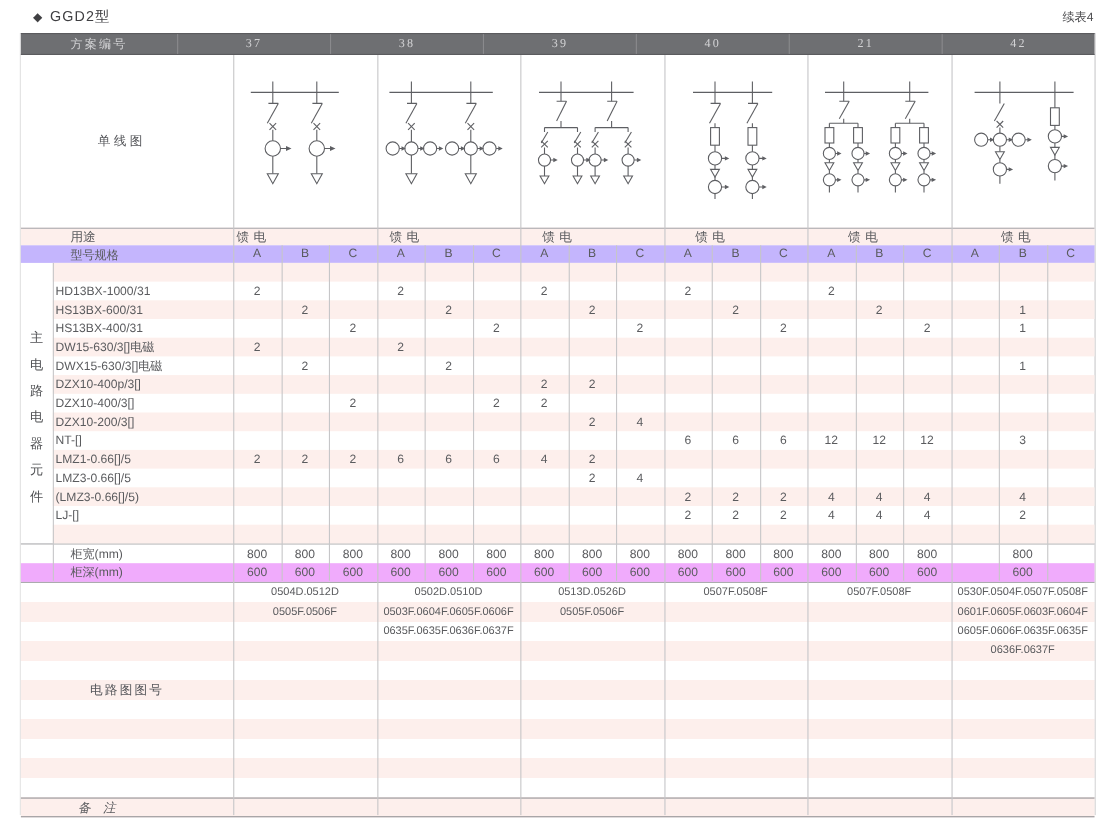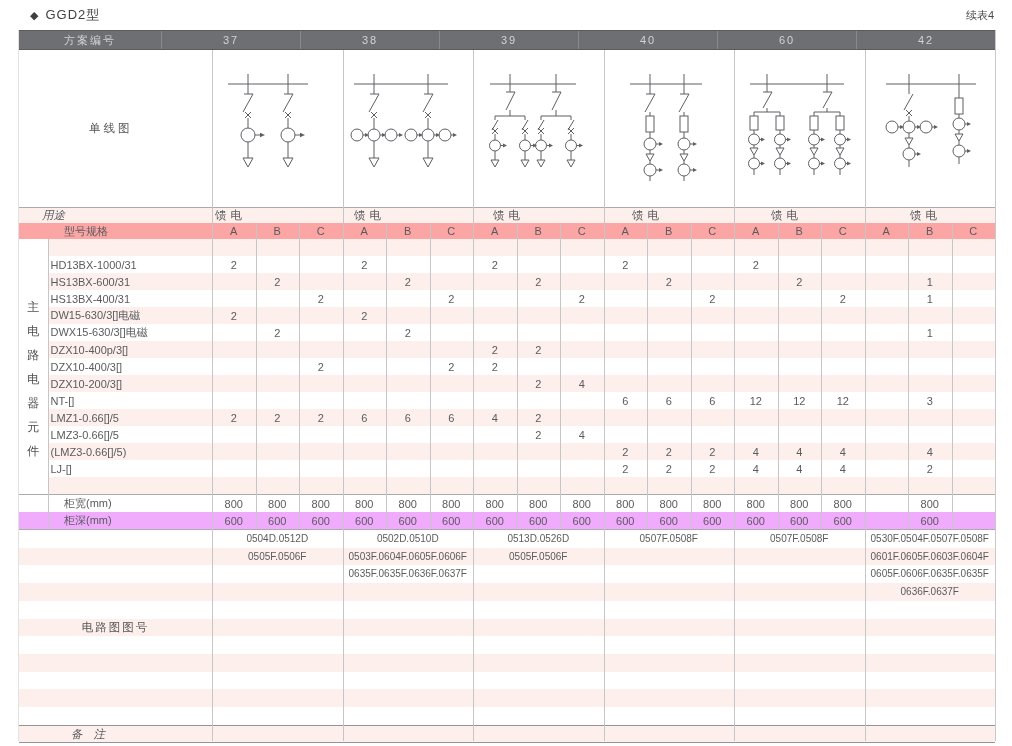--- a/index.html
+++ b/index.html
@@ -7,42 +7,42 @@
         font-family:"Liberation Sans","DejaVu Sans",sans-serif;color:#5a5b5e;overflow:hidden;}
   .titlebar{position:absolute;left:30px;right:18px;top:5px;height:20px;
             display:flex;justify-content:space-between;align-items:center;}
   .title{font-size:13px;color:#3f3f42;letter-spacing:1px;}
   .title .diamond{font-size:11px;margin-right:6px;}
   .cont{font-size:11px;color:#4a4a4d;}
   .table{position:absolute;left:18px;top:30px;width:976px;height:711px;
          border-left:1px solid #e2e2e2;border-right:1px solid #c9c9cb;box-sizing:content-box;}
   .row{display:flex;box-sizing:border-box;}
   .c-label{width:193px;box-sizing:border-box;}
-  .c-scheme{width:139px;box-sizing:border-box;}
+  .c-scheme{width:139px;box-sizing:border-box;font-family:Liberation Serif, serif;}
   .c-sub{width:43.5px;box-sizing:border-box;}
   
   .hdr{height:20px;background:#6e6f72;border-top:1px solid #5b5b5e;border-bottom:1px solid #5b5b5e;
        color:#d3d3d5;font-size:11px;}
   .hdr .hcell{display:flex;align-items:center;justify-content:center;letter-spacing:2px;}
   .hdr .c-scheme{border-left:1px solid #8a8a8d;}
   
   .diagrow{height:157px;}
   .diagrow .c-label{display:flex;align-items:center;justify-content:center;
                     font-size:11.5px;letter-spacing:3px;color:#55565a;}
   .diagrow .c-scheme{display:flex;align-items:center;justify-content:center;}
   .sld line,.sld circle,.sld rect,.sld polyline{stroke:#5e5f63;stroke-width:1;fill:none;}
   .sld .otri{fill:#fff;stroke:#5e5f63;}
   .sld .ah{fill:#5e5f63;stroke:none;}
   .sld .fuse{fill:#fff;}
   
   .usagerow{height:16px;background:#fdefec;border-top:1px solid #ababae;font-size:11.5px;}
-  .usagerow .c-label{display:flex;align-items:center;padding-left:23px;font-style:italic;}
+  .usagerow .c-label{display:flex;align-items:center;padding-left:45px;}
   .usagerow .c-scheme{display:flex;align-items:center;justify-content:center;letter-spacing:4px;}
   
-  .specrow{height:16px;background:#fca5a5;font-size:11px;}
+  .specrow{height:16px;background:#c4b5fd;font-size:11px;}
   .specrow .c-label{display:flex;align-items:center;padding-left:45px;}
   .specrow .c-sub{display:flex;align-items:center;justify-content:center;}
   
   .compsec{display:flex;}
   .vstrip{width:28.5px;display:flex;flex-direction:column;align-items:center;
           padding-top:56px;box-sizing:border-box;font-size:12px;color:#4f5053;}
   .vstrip div{height:24px;line-height:24px;}
   .compbody{width:947.5px;}
   .crow{display:flex;height:17px;font-size:11px;}
   .crow.pink{background:#fdefec;}
@@ -79,21 +79,21 @@
 
   <div class="table">
 
     <div class="row hdr">
       <div class="c-label hcell">方案编号</div>
       <div id="hdr-schemes" style="display:flex">
           <div class="c-scheme hcell">37</div>
           <div class="c-scheme hcell">38</div>
           <div class="c-scheme hcell">39</div>
           <div class="c-scheme hcell">40</div>
-          <div class="c-scheme hcell">60</div>
+          <div class="c-scheme hcell">21</div>
           <div class="c-scheme hcell">42</div>
         </div>
     </div>
 
     <div class="row diagrow">
       <div class="c-label">单线图</div>
 
       <div class="c-scheme">
         <svg class="sld" width="130" height="150" viewBox="0 0 130 150">
           <line x1="25" y1="30" x2="105" y2="30"></line>

